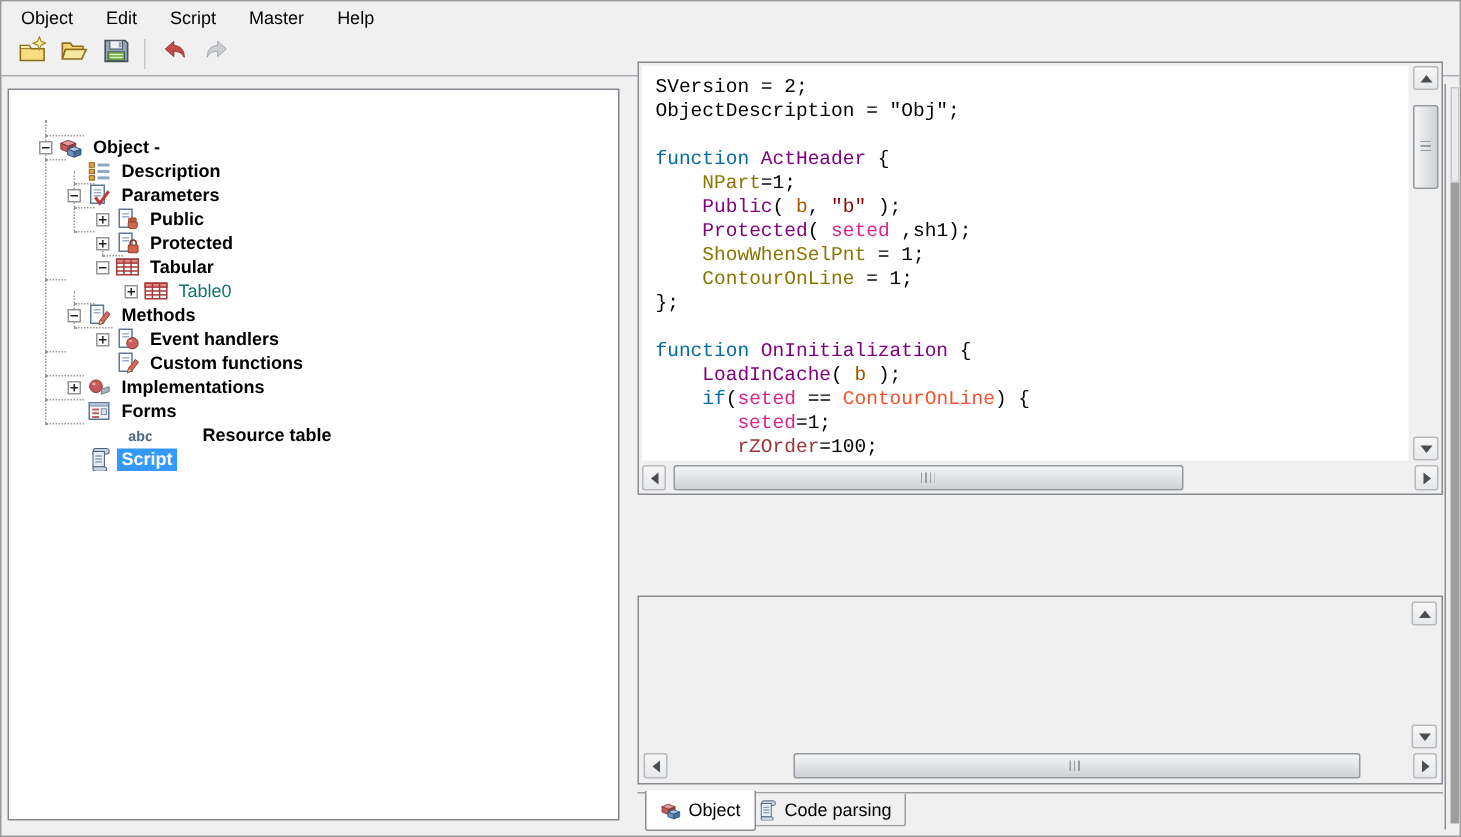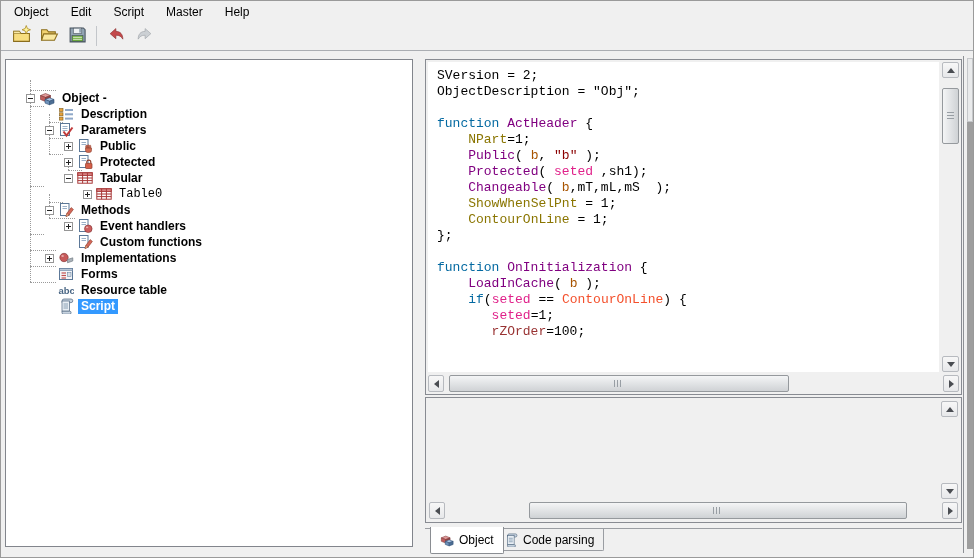--- a/index.html
+++ b/index.html
@@ -24,27 +24,27 @@
   .tree { position:relative; width:100%; height:100%; font-size:12px; font-weight:bold; overflow:hidden; }
   .tree-row { position:absolute; height:16px; display:flex; align-items:center; white-space:nowrap; z-index:2;margin-top:24px; }
   .expander { width:9px; height:9px; background:#fff; border:1px solid #969696; position:relative; margin-right:4px; flex:none; }
   .expander::before { content:""; position:absolute; left:1px; right:1px; top:3px; border-top:1px solid #222; }
   .expander.plus::after { content:""; position:absolute; top:1px; bottom:1px; left:3px; border-left:1px solid #222; }
   .exp-spacer { width:13px; flex:none; }
   .tree-icon { width:17px; height:16px; margin-right:3px; flex:none; display:flex; align-items:center; }
   .tree-icon svg { width:16px; height:16px; }
   .tree-label { padding:1px 3px; line-height:13px; color:#000; }
   .tree-label.selected { background:#3399ff; color:#fff; }
-  .tree-label.muted { font-weight:normal; color:#000000;font-family:Liberation Mono, monospace; }
+  .tree-label.muted { font-weight:normal; color:#0f766e; }
   .guide { position:absolute; z-index:1; }
   .guide.v { border-left:1px dotted #9a9a9a; width:0; }
   .guide.h { border-top:1px dotted #9a9a9a; height:0; }
   
   .group { position:absolute; border:1px solid #888b92; background:#f0f0f0; }
-  #code-group { left:424px; top:58px; width:537px; height:336px; }
+  #code-group { left:424px; top:40px; width:537px; height:289px; }
   #code-area { position:absolute; left:2px; top:2px; right:22px; bottom:22px; background:#fff; overflow:hidden; padding:6px 0 0 9px; }
   .code-line { font-family:"Liberation Mono","DejaVu Sans Mono",monospace; font-size:13px; line-height:16px; white-space:pre; color:#000; min-height:16px; }
   .tok-t { color:#000000; }
   .tok-k { color:#0369a1; }
   .tok-f { color:#800080; }
   .tok-p { color:#8a7500; }
   .tok-v { color:#a85400; }
   .tok-s { color:#8b0000; }
   .tok-pk { color:#e0218a; }
   .tok-r { color:#f4502c; }
@@ -302,21 +302,21 @@
             <rect x="1.5" y="2.5" width="13" height="11" fill="#f4f6f8" stroke="#5c7898"></rect>
             <rect x="1.5" y="2.5" width="13" height="2.2" fill="#b8c6d6" stroke="#5c7898" stroke-width="0.5"></rect>
             <line x1="3.5" y1="7" x2="8" y2="7" stroke="#c05050" stroke-width="1.2"></line>
             <line x1="3.5" y1="9.5" x2="8" y2="9.5" stroke="#c05050" stroke-width="1.2"></line>
             <line x1="3.5" y1="12" x2="8" y2="12" stroke="#c05050" stroke-width="1.2"></line>
             <rect x="9.5" y="6.5" width="3.5" height="4" fill="#d8dfe6" stroke="#5c7898" stroke-width="0.5"></rect>
           </svg>
         </span>
         <span class="tree-label">Forms</span>
       </div>
-      <div class="tree-row" style="top: 198px; left: 39px;">
+      <div class="tree-row" style="top: 198px; left: 39px; gap: 27px;">
         <div class="exp-spacer"></div>
         <span class="tree-icon">
           <svg viewBox="0 0 16 16">
             <text x="0.5" y="12" font-size="9.5" font-weight="bold" fill="#4a6785" font-family="Liberation Sans,sans-serif">abc</text>
           </svg>
         </span>
         <span class="tree-label">Resource table</span>
       </div>
       <div class="tree-row" style="top: 214px; left: 39px;">
         <div class="exp-spacer"></div>
@@ -337,21 +337,20 @@
 
 <div class="group" id="code-group">
   <div id="code-area">
       <div class="code-line"><span class="tok-t">SVersion = 2;</span></div>
       <div class="code-line"><span class="tok-t">ObjectDescription = "Obj";</span></div>
       <div class="code-line">&nbsp;</div>
       <div class="code-line"><span class="tok-k">function </span><span class="tok-f">ActHeader</span><span class="tok-t"> {</span></div>
       <div class="code-line"><span class="tok-t">    </span><span class="tok-p">NPart</span><span class="tok-t">=1;</span></div>
       <div class="code-line"><span class="tok-t">    </span><span class="tok-f">Public</span><span class="tok-t">( </span><span class="tok-v">b</span><span class="tok-t">, </span><span class="tok-s">"b"</span><span class="tok-t"> );</span></div>
       <div class="code-line"><span class="tok-t">    </span><span class="tok-f">Protected</span><span class="tok-t">( </span><span class="tok-pk">seted</span><span class="tok-t"> ,sh1);</span></div>
-      <div class="code-line"><span class="tok-t">    </span><span class="tok-f">Changeable</span><span class="tok-t">( </span><span class="tok-v">b</span><span class="tok-t">,mT,mL,mS  );</span></div>
       <div class="code-line"><span class="tok-t">    </span><span class="tok-p">ShowWhenSelPnt</span><span class="tok-t"> = 1;</span></div>
       <div class="code-line"><span class="tok-t">    </span><span class="tok-p">ContourOnLine</span><span class="tok-t"> = 1;</span></div>
       <div class="code-line"><span class="tok-t">};</span></div>
       <div class="code-line">&nbsp;</div>
       <div class="code-line"><span class="tok-k">function </span><span class="tok-f">OnInitialization</span><span class="tok-t"> {</span></div>
       <div class="code-line"><span class="tok-t">    </span><span class="tok-f">LoadInCache</span><span class="tok-t">( </span><span class="tok-v">b</span><span class="tok-t"> );</span></div>
       <div class="code-line"><span class="tok-t">    </span><span class="tok-k">if</span><span class="tok-t">(</span><span class="tok-pk">seted</span><span class="tok-t"> == </span><span class="tok-r">ContourOnLine</span><span class="tok-t">) {</span></div>
       <div class="code-line"><span class="tok-t">       </span><span class="tok-pk">seted</span><span class="tok-t">=1;</span></div>
       <div class="code-line"><span class="tok-t">       </span><span class="tok-m">rZOrder</span><span class="tok-t">=100;</span></div>
     </div>

